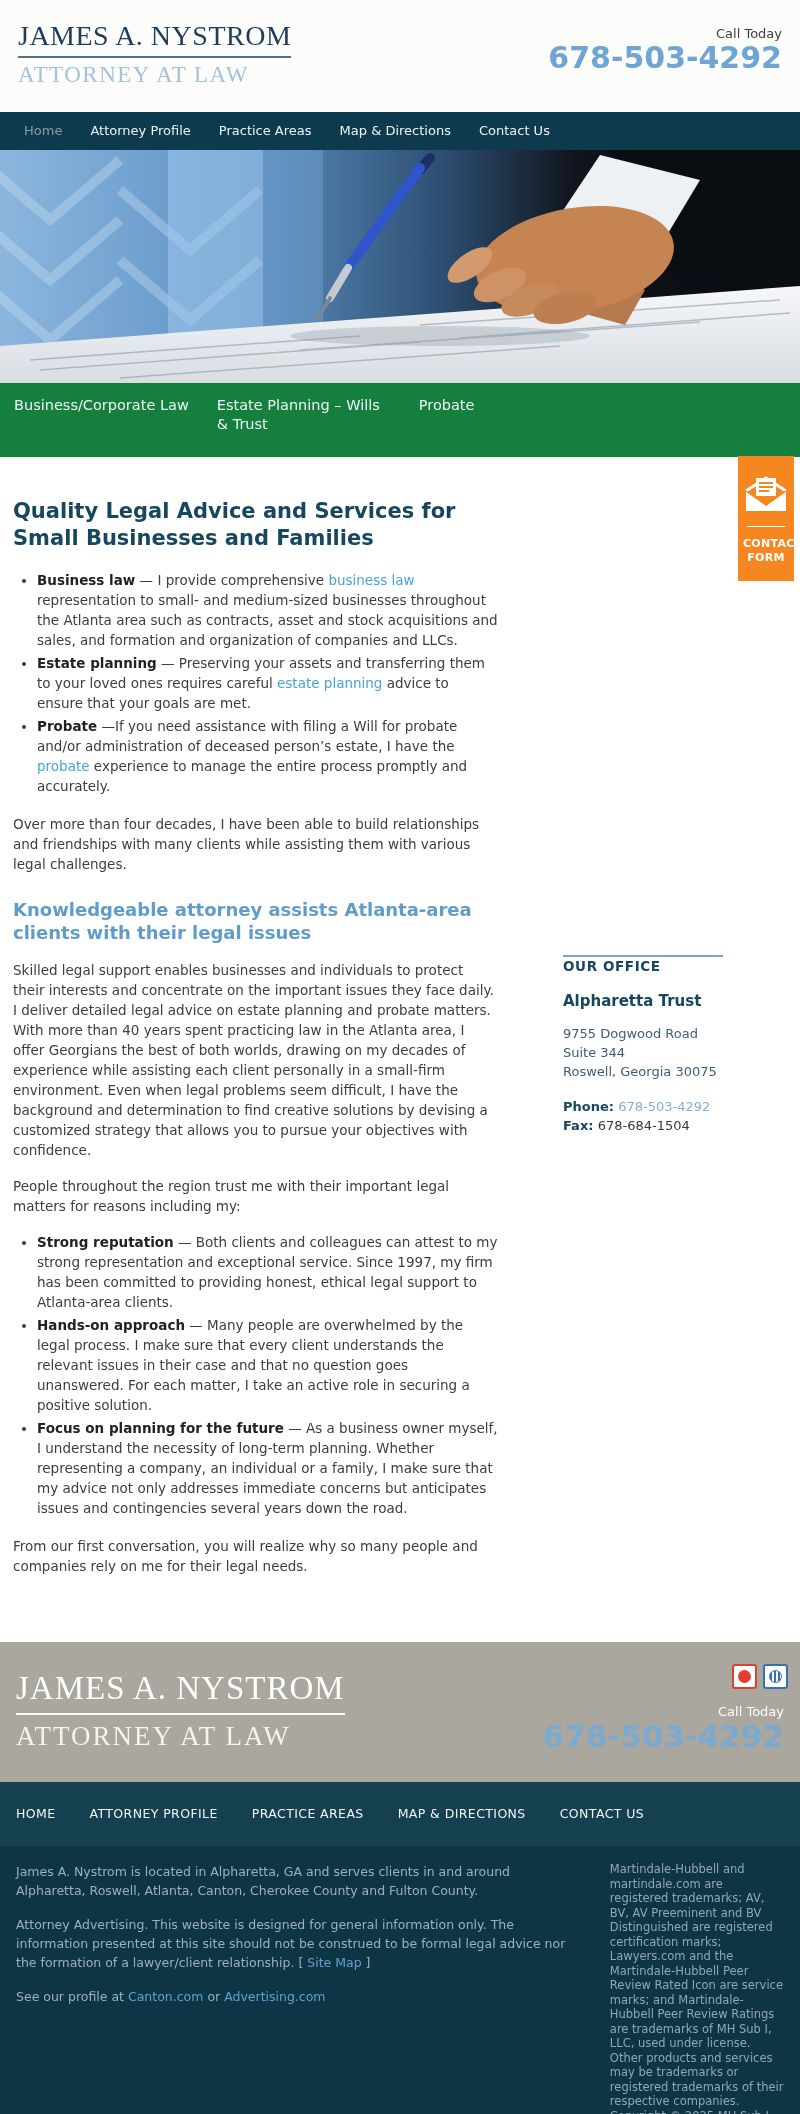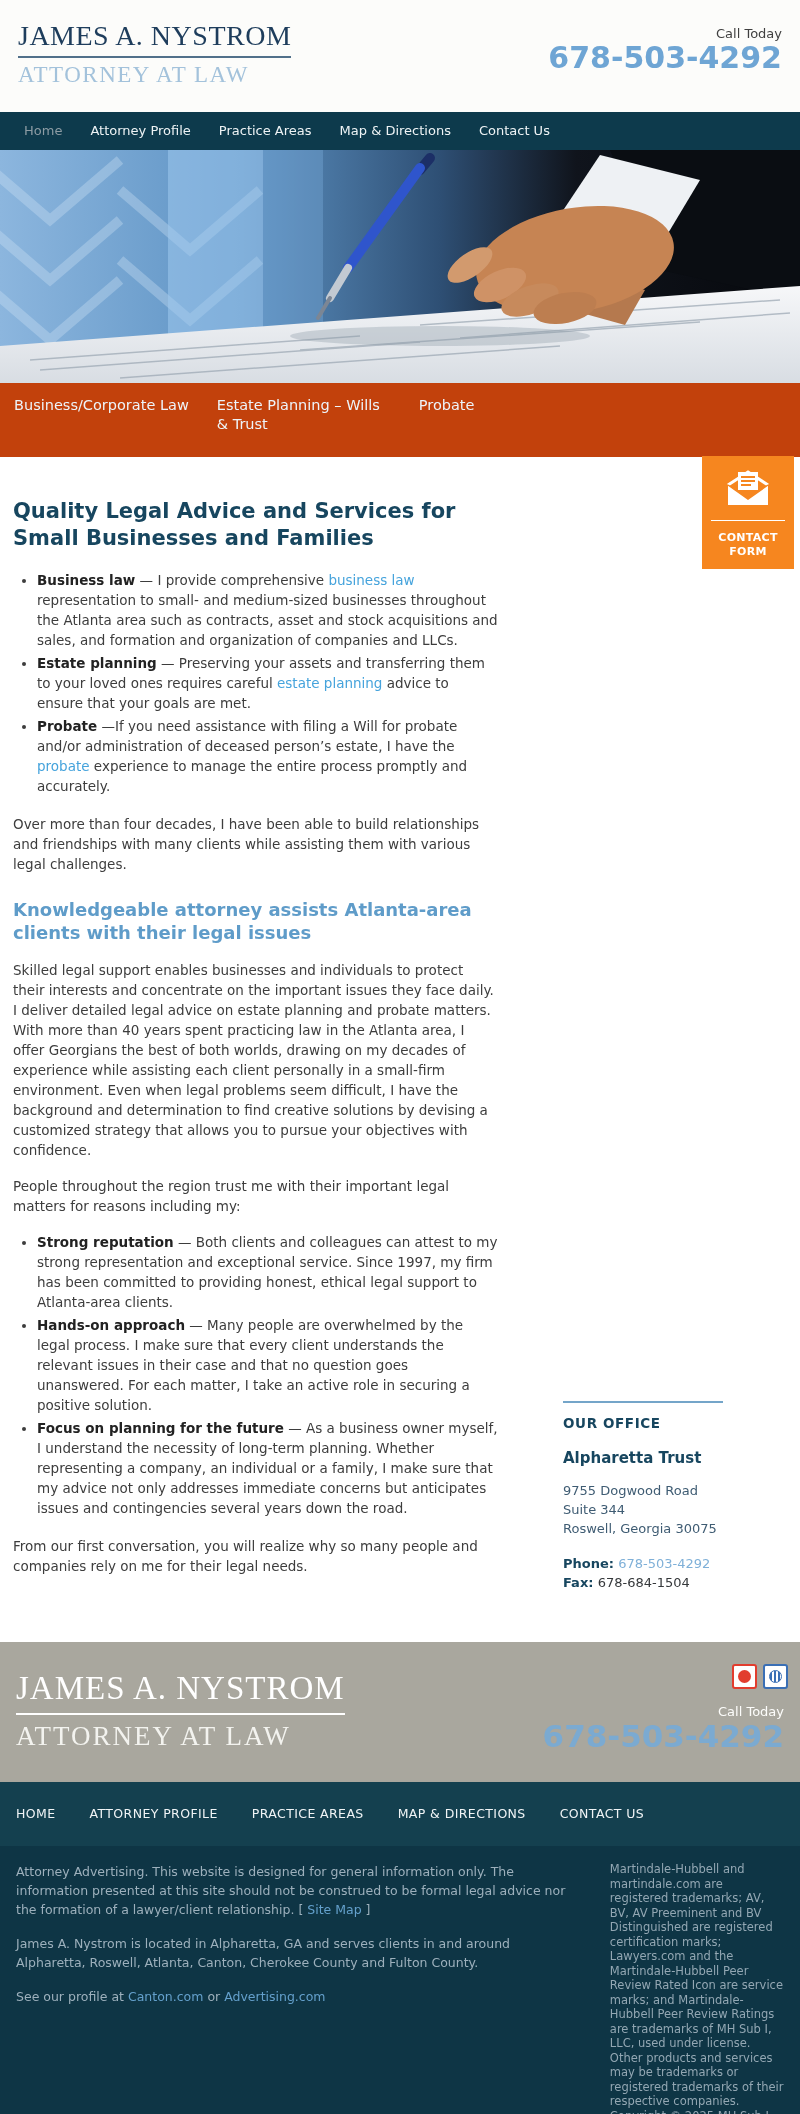--- a/index.html
+++ b/index.html
@@ -27,50 +27,50 @@
   
   .mainnav { height:38px; background:#0d3a4c; display:flex; align-items:center; padding-left:10px; }
   .nav-item { color:#eef3f5; font-size:13px; padding:0 14px; line-height:38px; cursor:pointer; }
   .nav-item.active { color:#8d9ca4; }
 
   
   .hero { height:233px; overflow:hidden; background:#1a2737; }
   .hero svg { display:block; }
 
   
-  .practice-bar { height:74px; background:#c2410c; display:flex; gap:28px; padding:13px 0 0 14px; }
+  .practice-bar { height:74px; background:#15803d; display:flex; gap:28px; padding:13px 0 0 14px; }
   .pa-item { color:#eef4f9; font-size:14.5px; line-height:19px; cursor:pointer; flex:0 0 auto; }
   .pa-item.pa-wrap { flex:0 0 174px; }
 
   
-  .main { position:relative; display:flex; align-items:flex-end; min-height:1110px; padding:41px 0 50px; background:#fff; }
+  .main { position:relative; display:flex; align-items:center; min-height:1110px; padding:41px 0 50px; background:#fff; }
   .content-col { width:485px; margin-left:13px; font-size:13.5px; line-height:20px; color:#3d3d3d; }
   .content-col h1 { font-size:21px; line-height:27px; color:#17465f; margin-bottom:18px; }
   .content-col h2 { font-size:18px; line-height:23px; color:#5f9cc9; margin:24px 0 16px; }
   .content-col p { margin-bottom:16px; }
   .content-col ul { margin:0 0 18px 0; padding-left:24px; }
   .content-col li { margin-bottom:3px; }
   .content-col strong { color:#222; }
   .inline-link { color:#45a3dc; cursor:pointer; }
 
   
-  .sidebar { width:160px; margin-left:65px; border-top:2px solid #74a5c9; padding-top:12px;
+  .sidebar { width:160px; margin-left:65px; border-top:2px solid #74a5c9; padding-top:1px;
              font-size:13px; color:#3f5c73; }
   .sidebar h3 { font-size:13.5px; color:#17465f; letter-spacing:.6px; margin-bottom:18px; }
   .sidebar h4 { font-size:15px; color:#17465f; margin-bottom:14px; }
   .addr div { line-height:19px; }
   .phone-line { margin-top:16px; line-height:19px; }
   .fax-line { line-height:19px; }
   .phone-line strong, .fax-line strong { color:#17465f; }
   .phone-link { color:#7fb0d8; cursor:pointer; }
   .fax-value { color:#35383b; }
 
   
-  .contact-badge { position:absolute; top:-1px; right:6px; width:92px; background:#f6861f;
-                   padding:10px 5px; text-align:center; cursor:pointer; display:block; }
+  .contact-badge { position:absolute; top:-1px; right:6px; width:56px; background:#f6861f;
+                   padding:16px 5px; text-align:center; cursor:pointer; display:block; }
   .badge-divider { height:1px; background:#fff; margin:10px 4px; }
   .badge-label { color:#fff; font-size:11px; font-weight:bold; line-height:14px; letter-spacing:.3px; }
 
   
   .footer-top { position:relative; height:140px; background:#a9a79e; }
   .f-logo { position:absolute; left:16px; top:28px; cursor:pointer; }
   .f-logo-name { font-family:"Liberation Serif","DejaVu Serif",serif; font-size:33px; color:#fff;
                  letter-spacing:1px; border-bottom:2px solid #fff; padding-bottom:6px; display:inline-block; }
   .f-logo-tagline { font-family:"Liberation Serif","DejaVu Serif",serif; font-size:27px; color:#f3f3ef;
                     letter-spacing:2px; margin-top:6px; }
@@ -250,21 +250,21 @@
     <div class="footer-nav">
       <a class="f-nav-item">HOME</a>
       <a class="f-nav-item">ATTORNEY PROFILE</a>
       <a class="f-nav-item">PRACTICE AREAS</a>
       <a class="f-nav-item">MAP &amp; DIRECTIONS</a>
       <a class="f-nav-item">CONTACT US</a>
     </div>
 
     <div class="footer-bottom">
       <div class="fb-left">
+        <p>James A. Nystrom is located in Alpharetta, GA and serves clients in and around Alpharetta, Roswell, Atlanta, Canton, Cherokee County and Fulton County.</p>
         <p><span>Attorney Advertising. This website is designed for general information only. The information presented at this site should not be construed to be formal legal advice nor the formation of a lawyer/client relationship. [ </span><a class="fb-link">Site Map</a><span> ]</span></p>
-        <p>James A. Nystrom is located in Alpharetta, GA and serves clients in and around Alpharetta, Roswell, Atlanta, Canton, Cherokee County and Fulton County.</p>
         <p><span>See our profile at </span><a class="fb-link">Canton.com</a><span> or </span><a class="fb-link">Advertising.com</a></p>
       </div>
       <div class="fb-right">Martindale-Hubbell and martindale.com are registered trademarks; AV, BV, AV Preeminent and BV Distinguished are registered certification marks; Lawyers.com and the Martindale-Hubbell Peer Review Rated Icon are service marks; and Martindale-Hubbell Peer Review Ratings are trademarks of MH Sub I, LLC, used under license. Other products and services may be trademarks or registered trademarks of their respective companies. Copyright © 2025 MH Sub I, LLC. All rights reserved.</div>
     </div>
   </footer>
 
 </div>
 
 </body></html>

